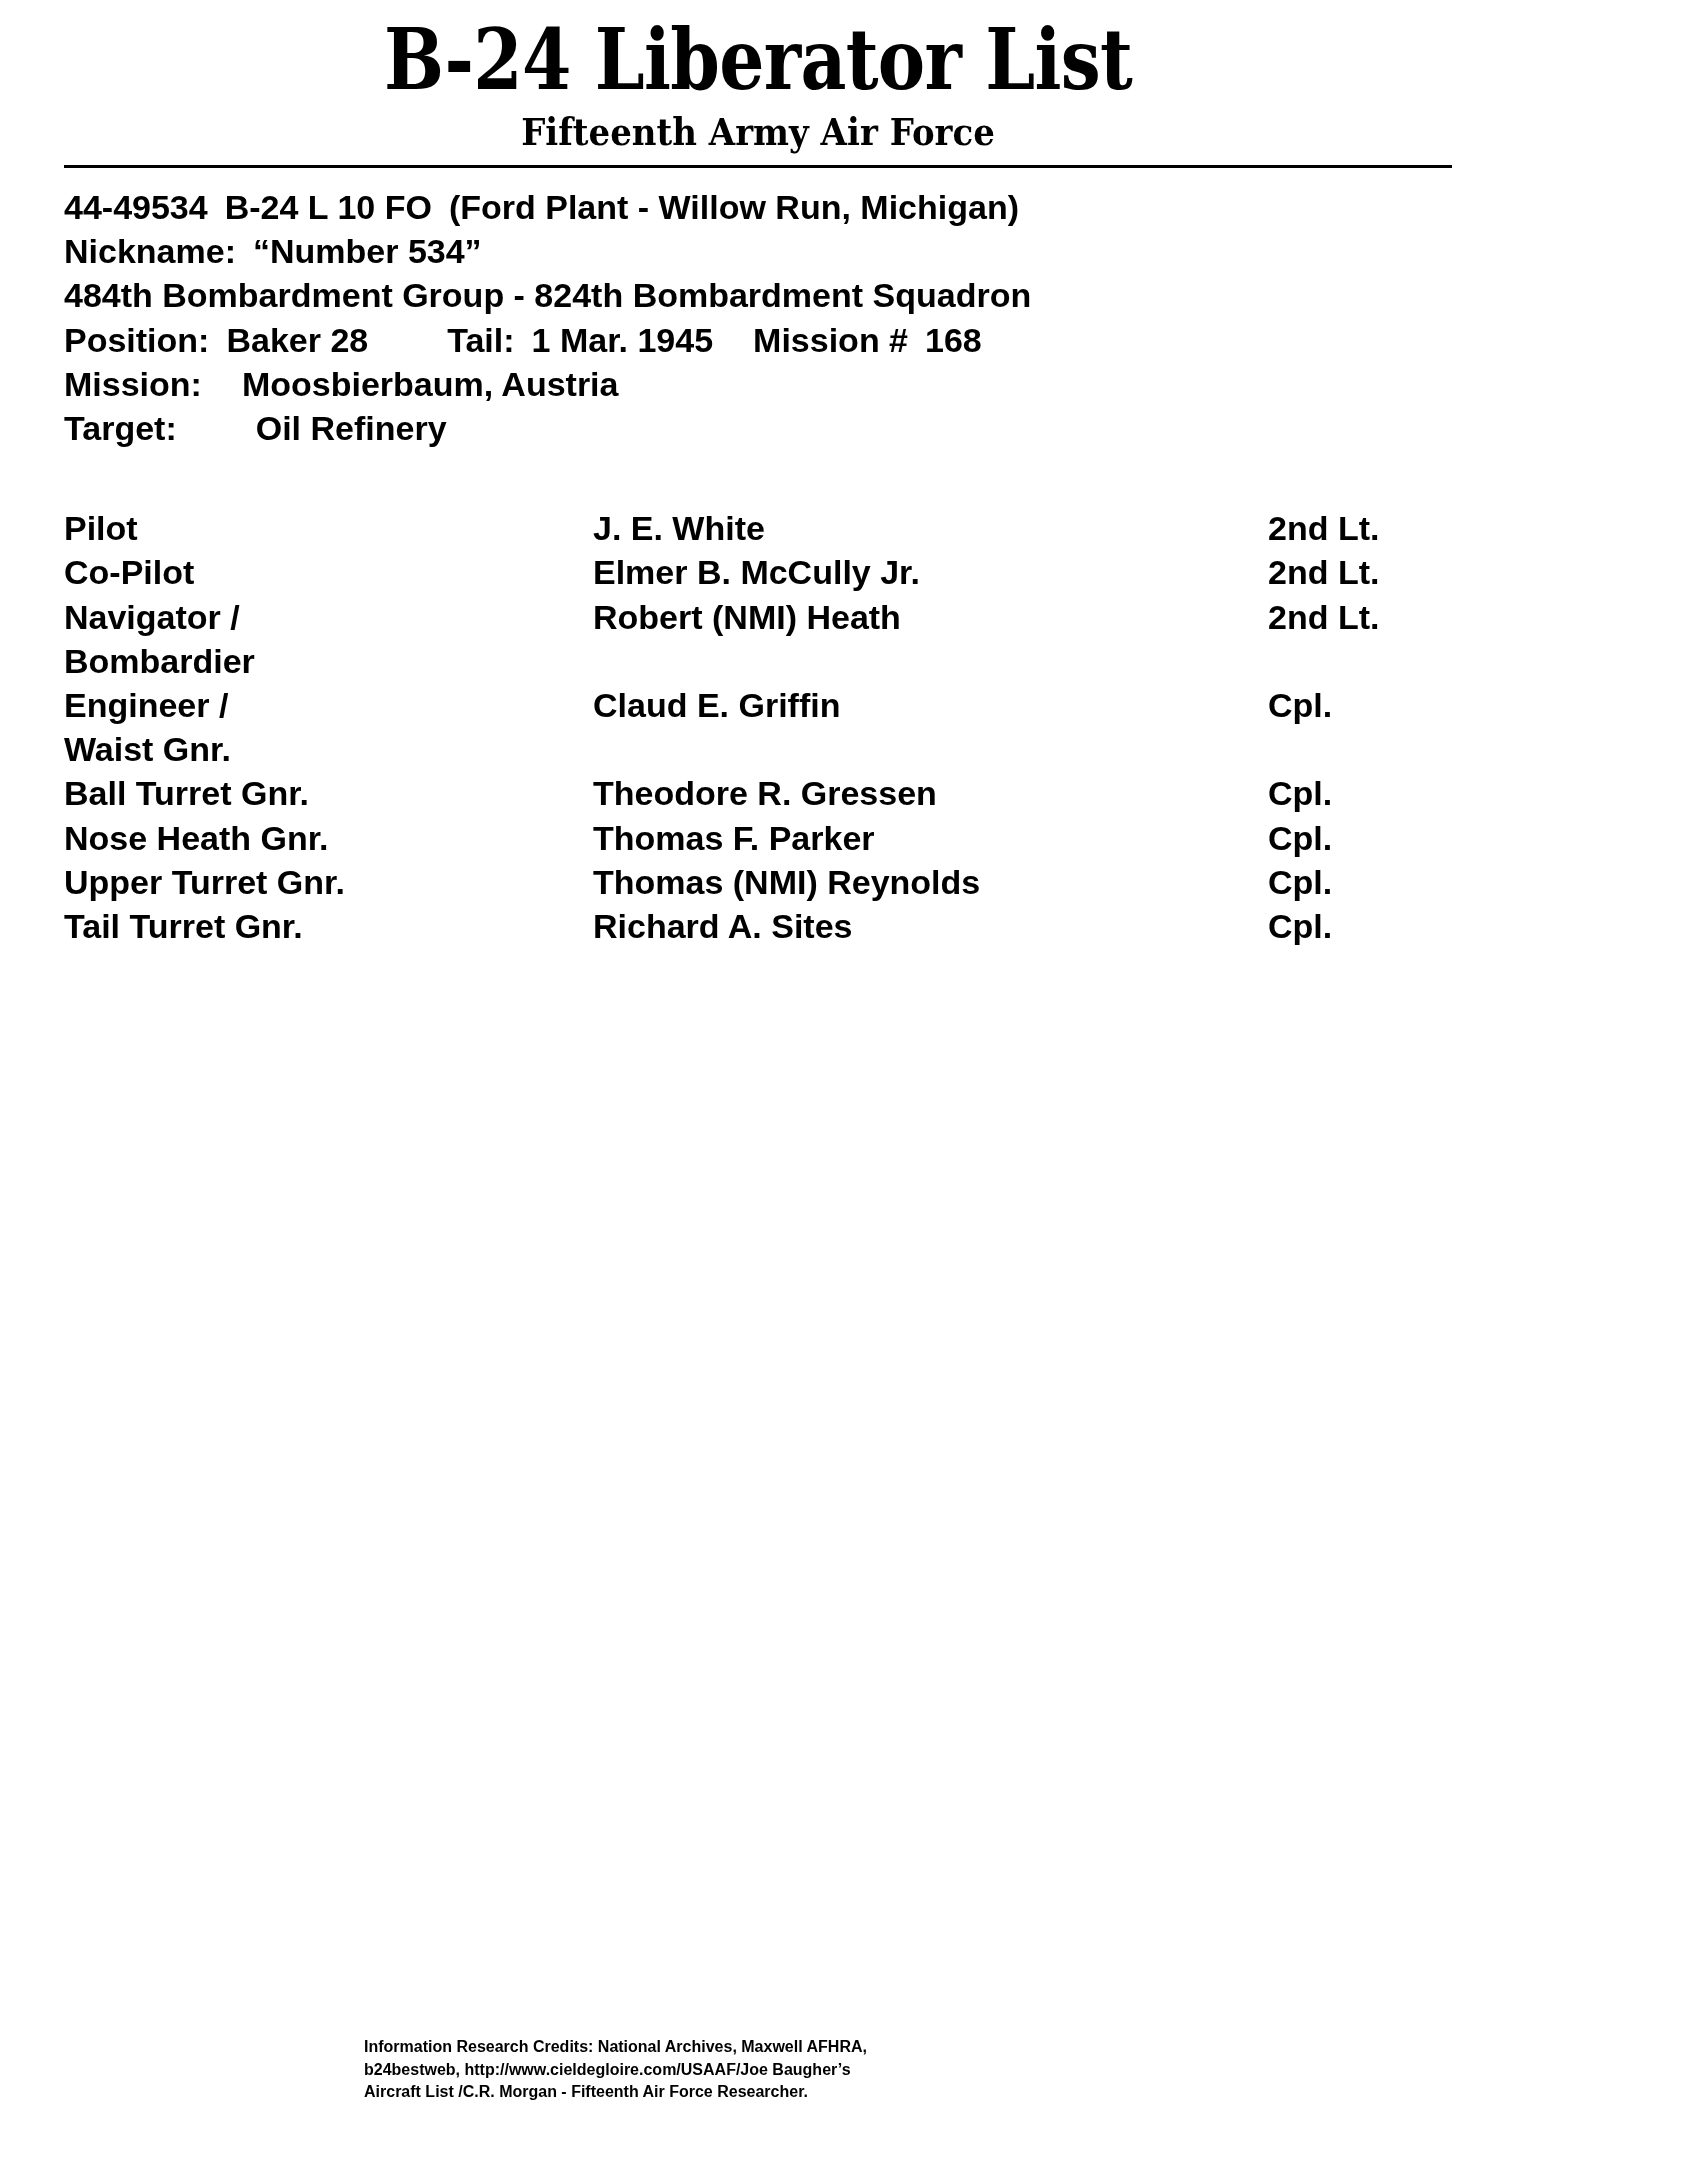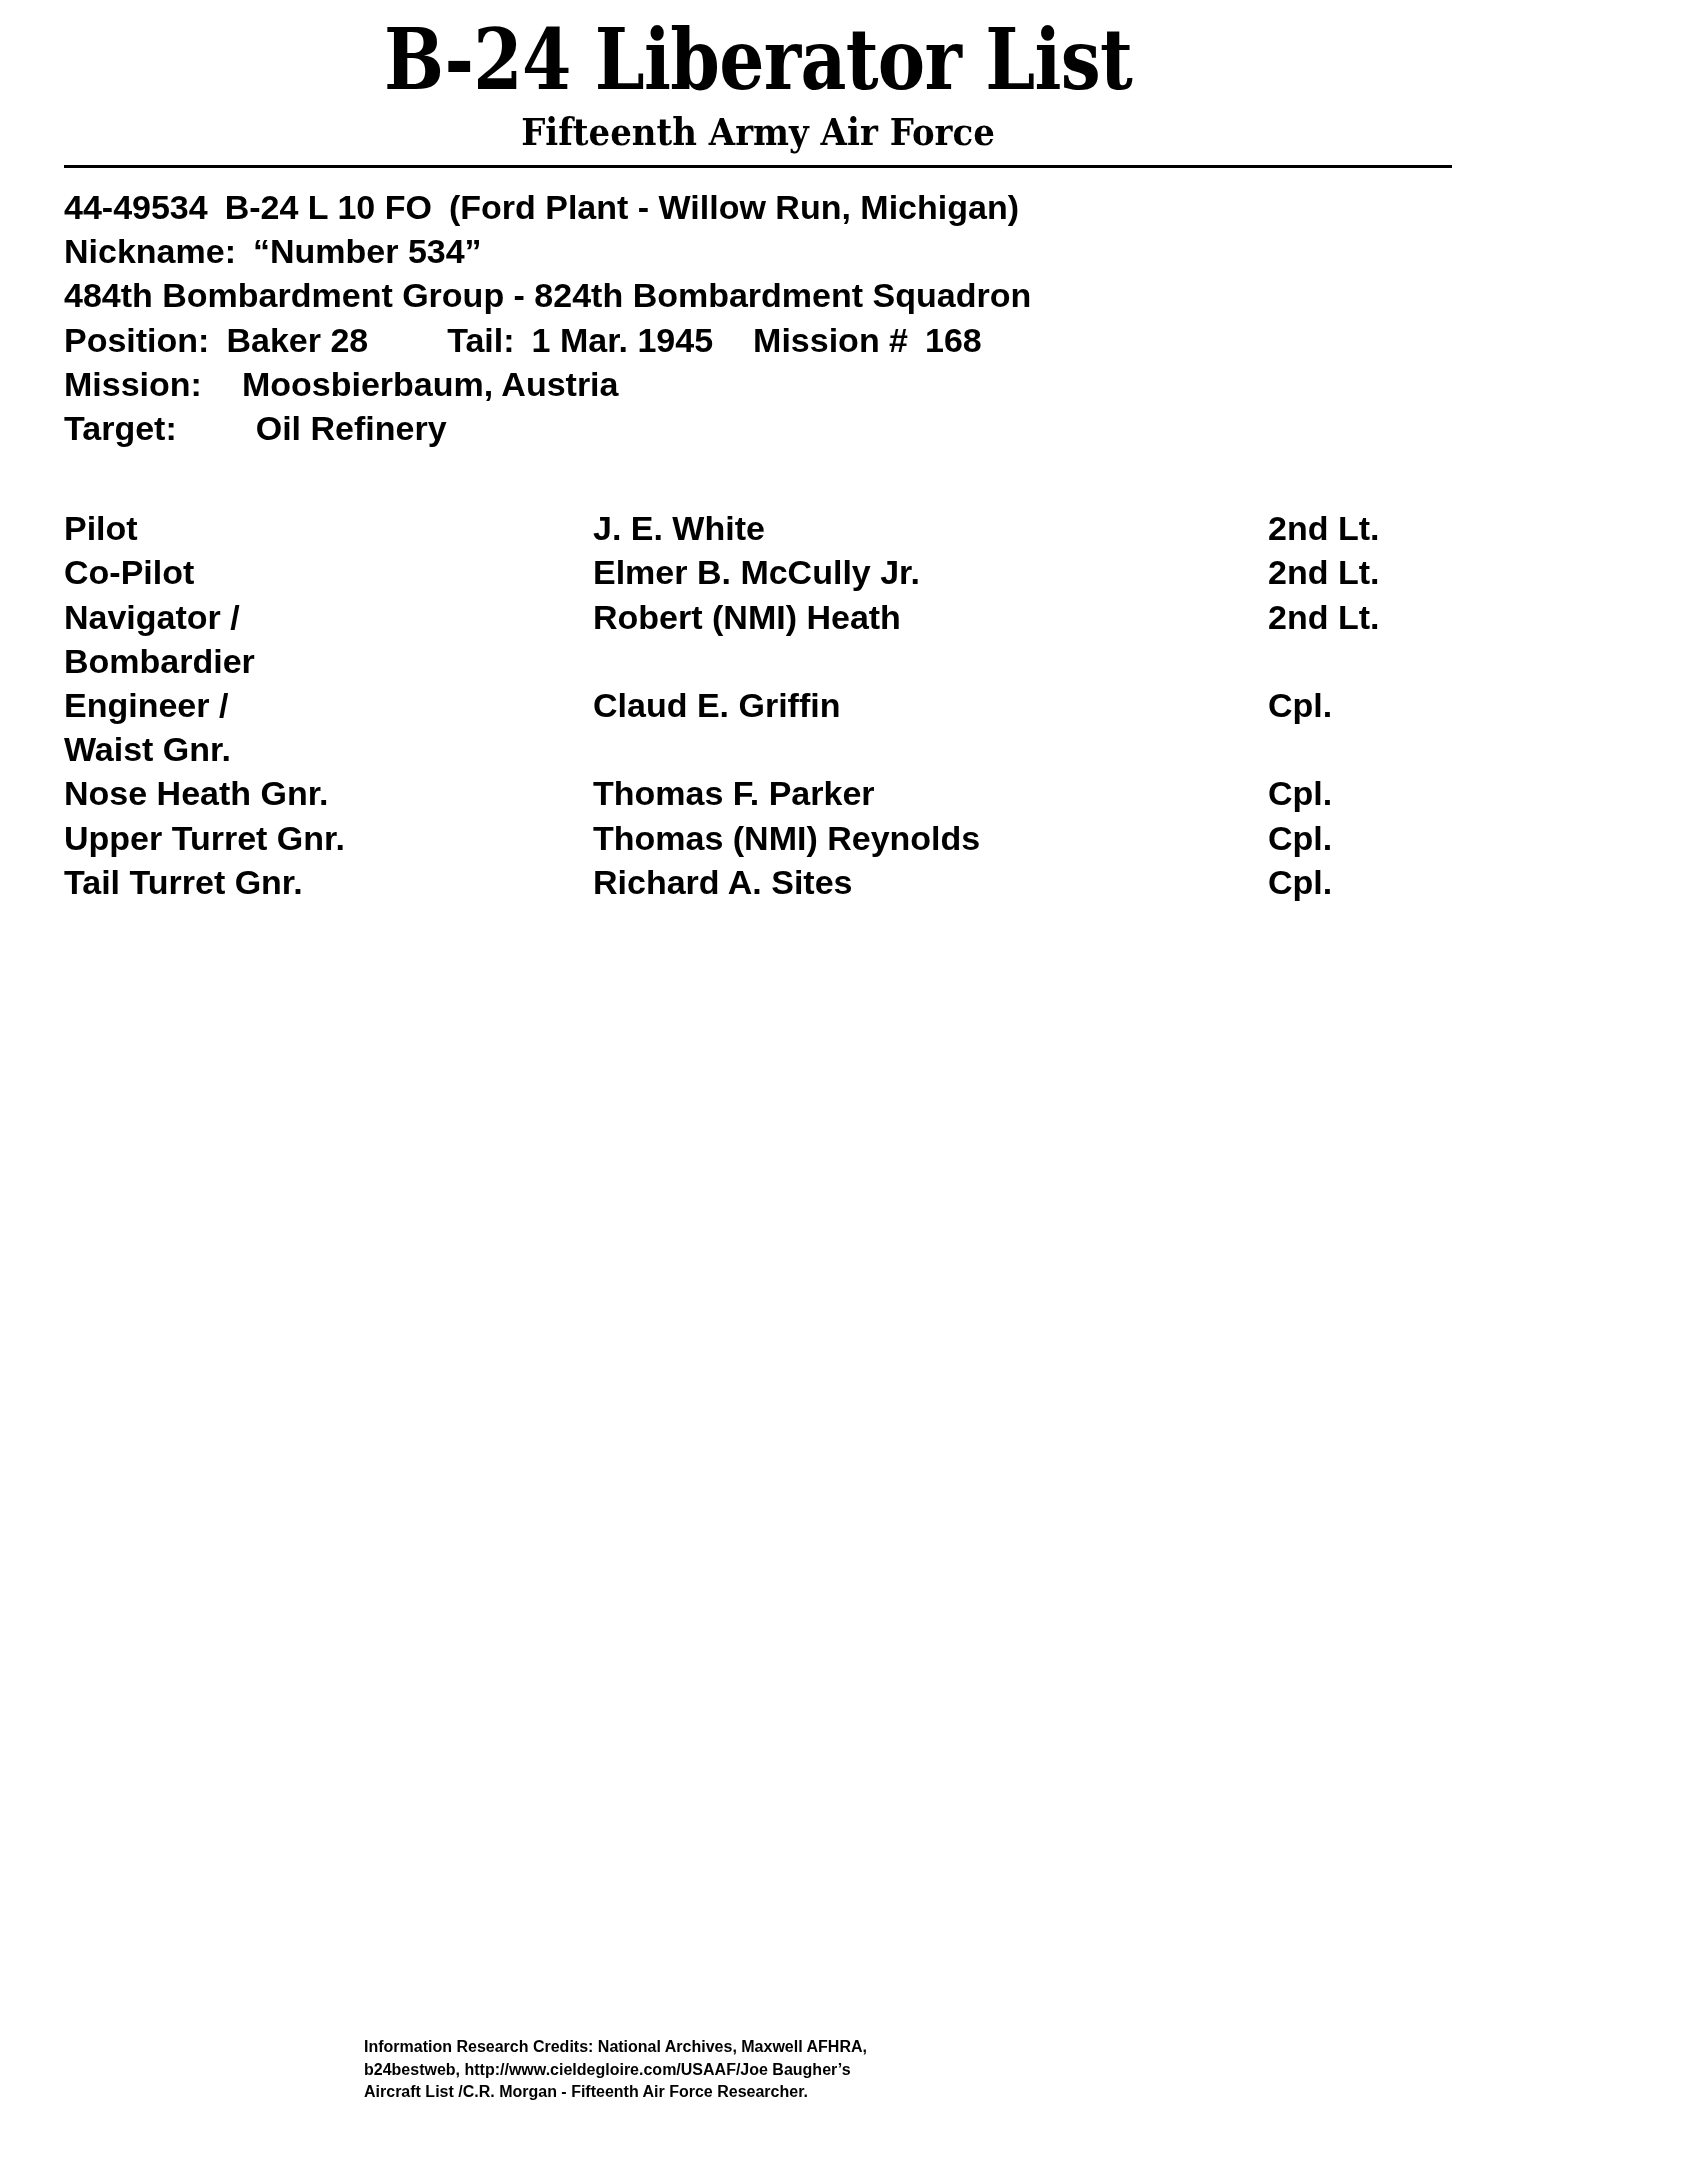--- a/index.html
+++ b/index.html
@@ -153,20 +153,25 @@
         <td class="col-name">Robert (NMI) Heath</td>
         <td class="col-rank">2nd Lt.</td>
       </tr>
       <tr>
         <td class="col-role">Engineer /
 Waist Gnr.</td>
         <td class="col-name">Claud E. Griffin</td>
         <td class="col-rank">Cpl.</td>
       </tr>
       <tr>
+        <td class="col-role">Ball Turret Gnr.</td>
+        <td class="col-name">Theodore R. Gressen</td>
+        <td class="col-rank">Cpl.</td>
+      </tr>
+      <tr>
         <td class="col-role">Nose Heath Gnr.</td>
         <td class="col-name">Thomas F. Parker</td>
         <td class="col-rank">Cpl.</td>
       </tr>
       <tr>
         <td class="col-role">Upper Turret Gnr.</td>
         <td class="col-name">Thomas (NMI) Reynolds</td>
         <td class="col-rank">Cpl.</td>
       </tr>
       <tr>

